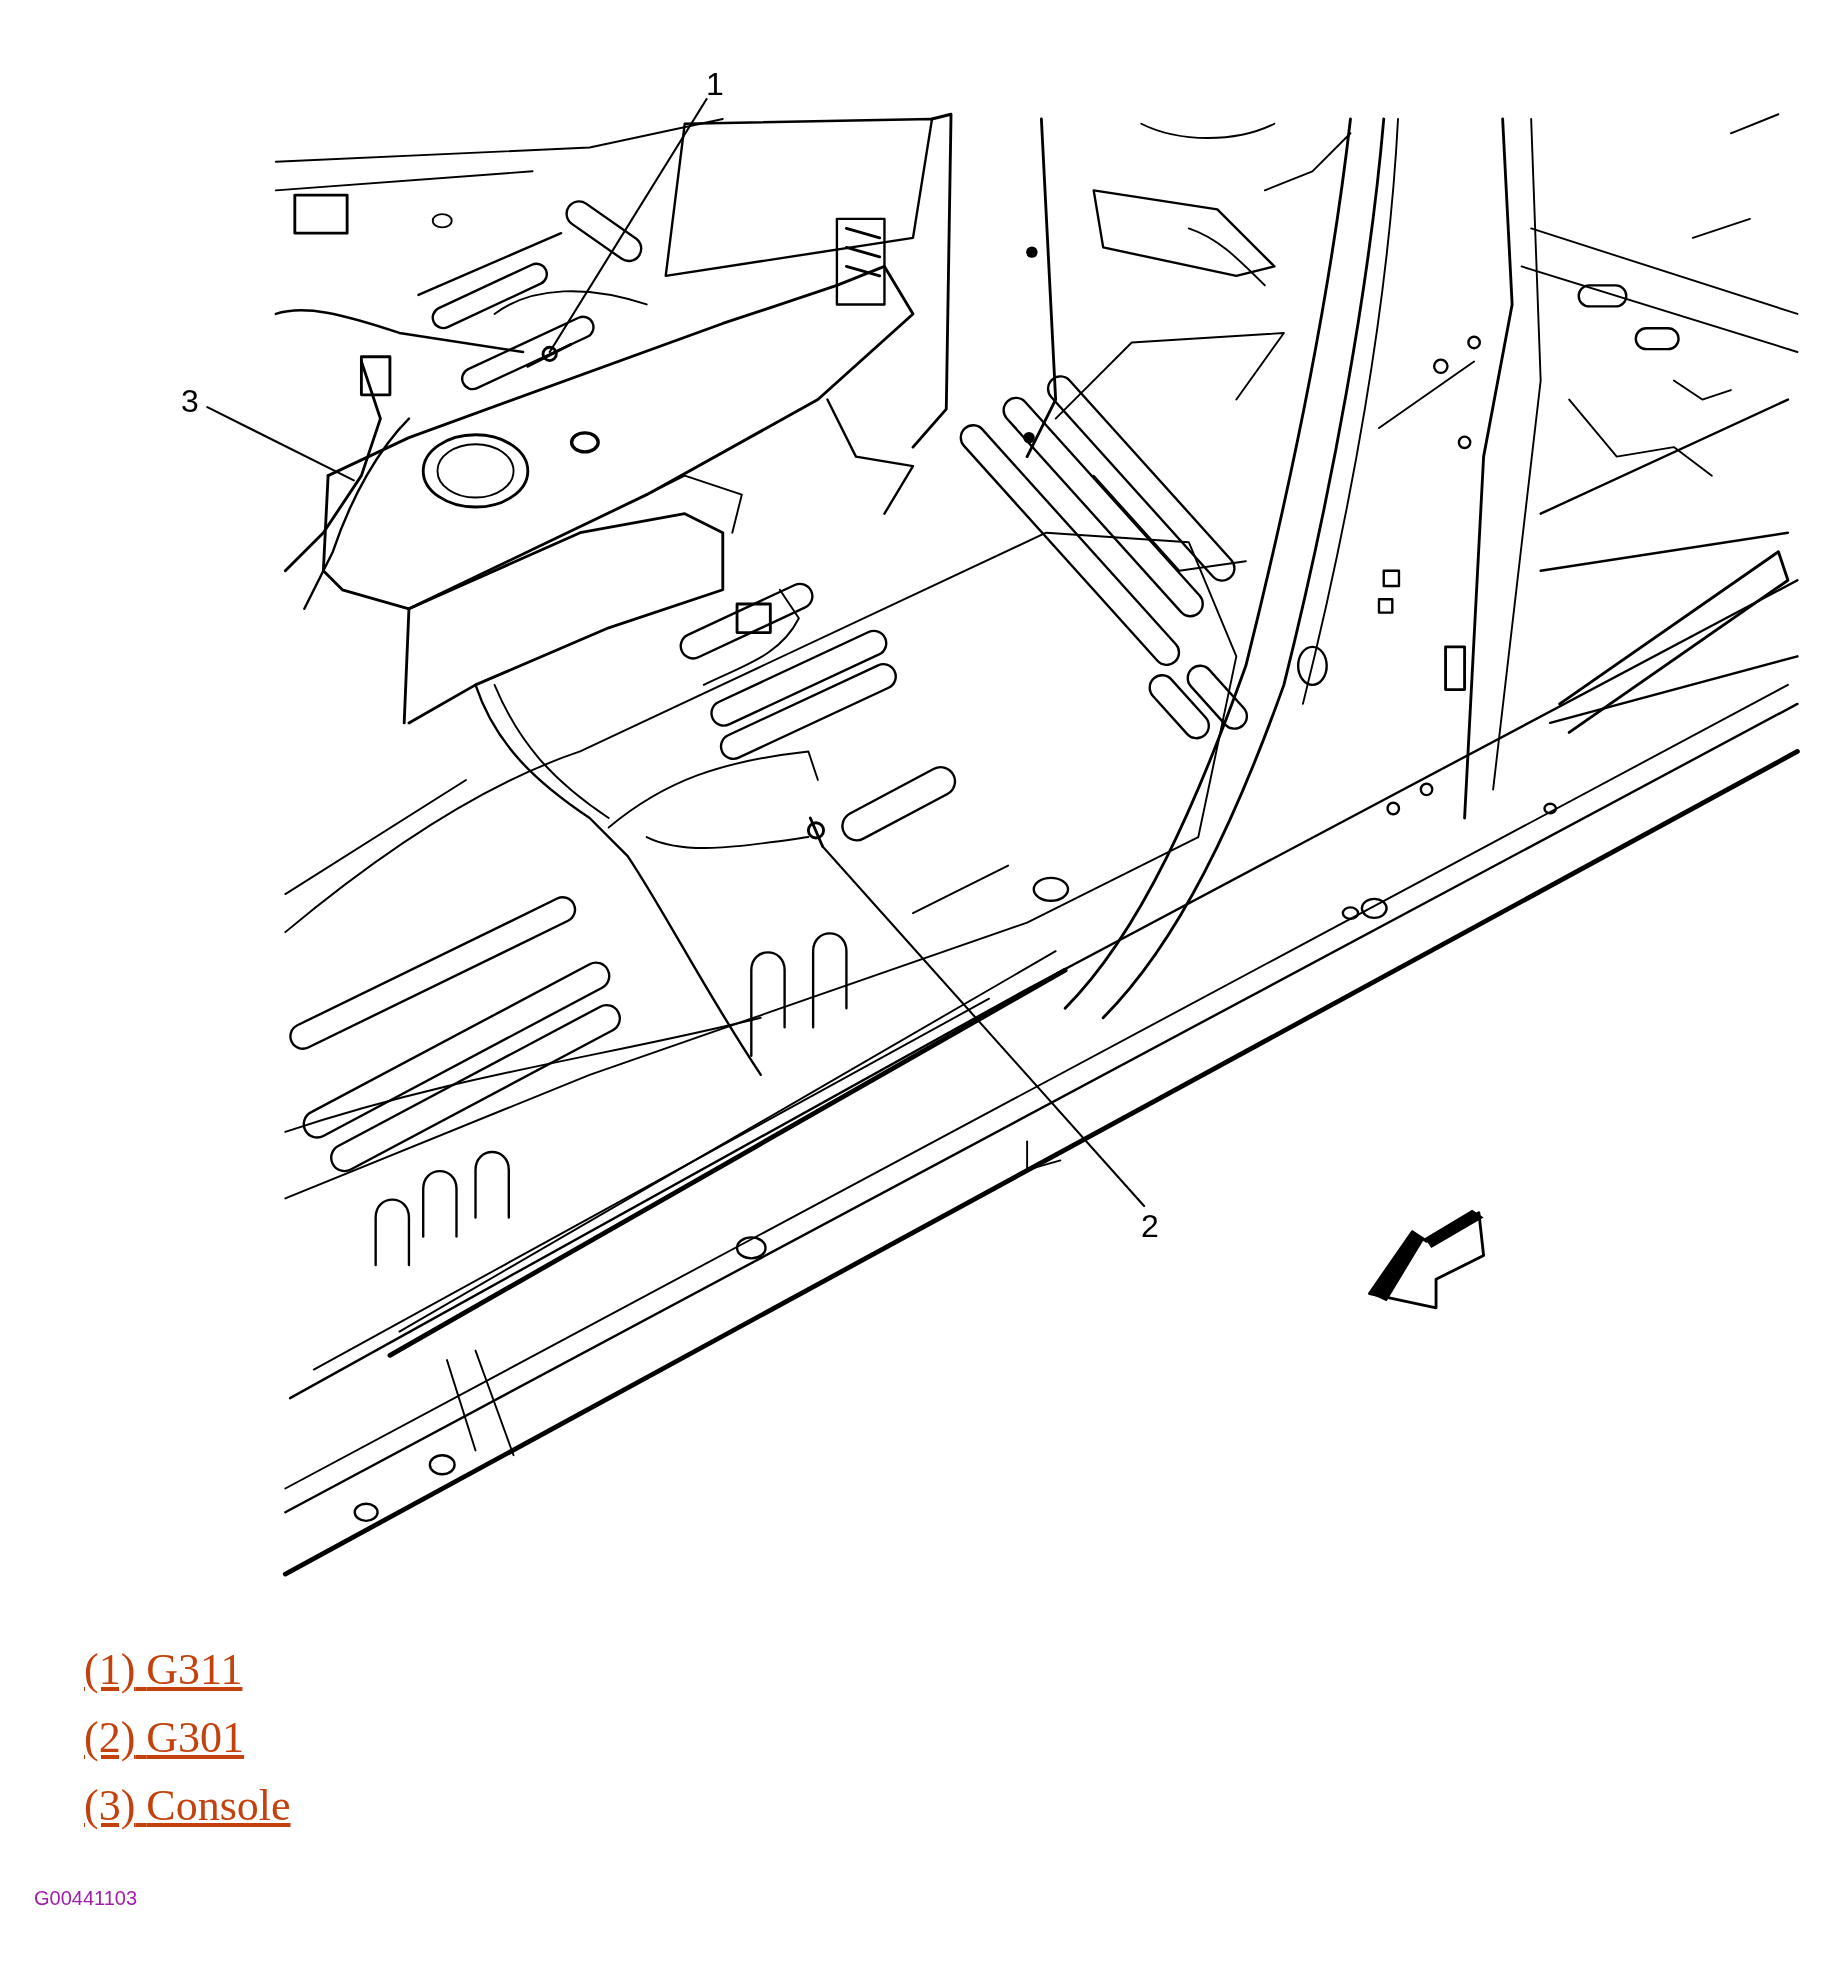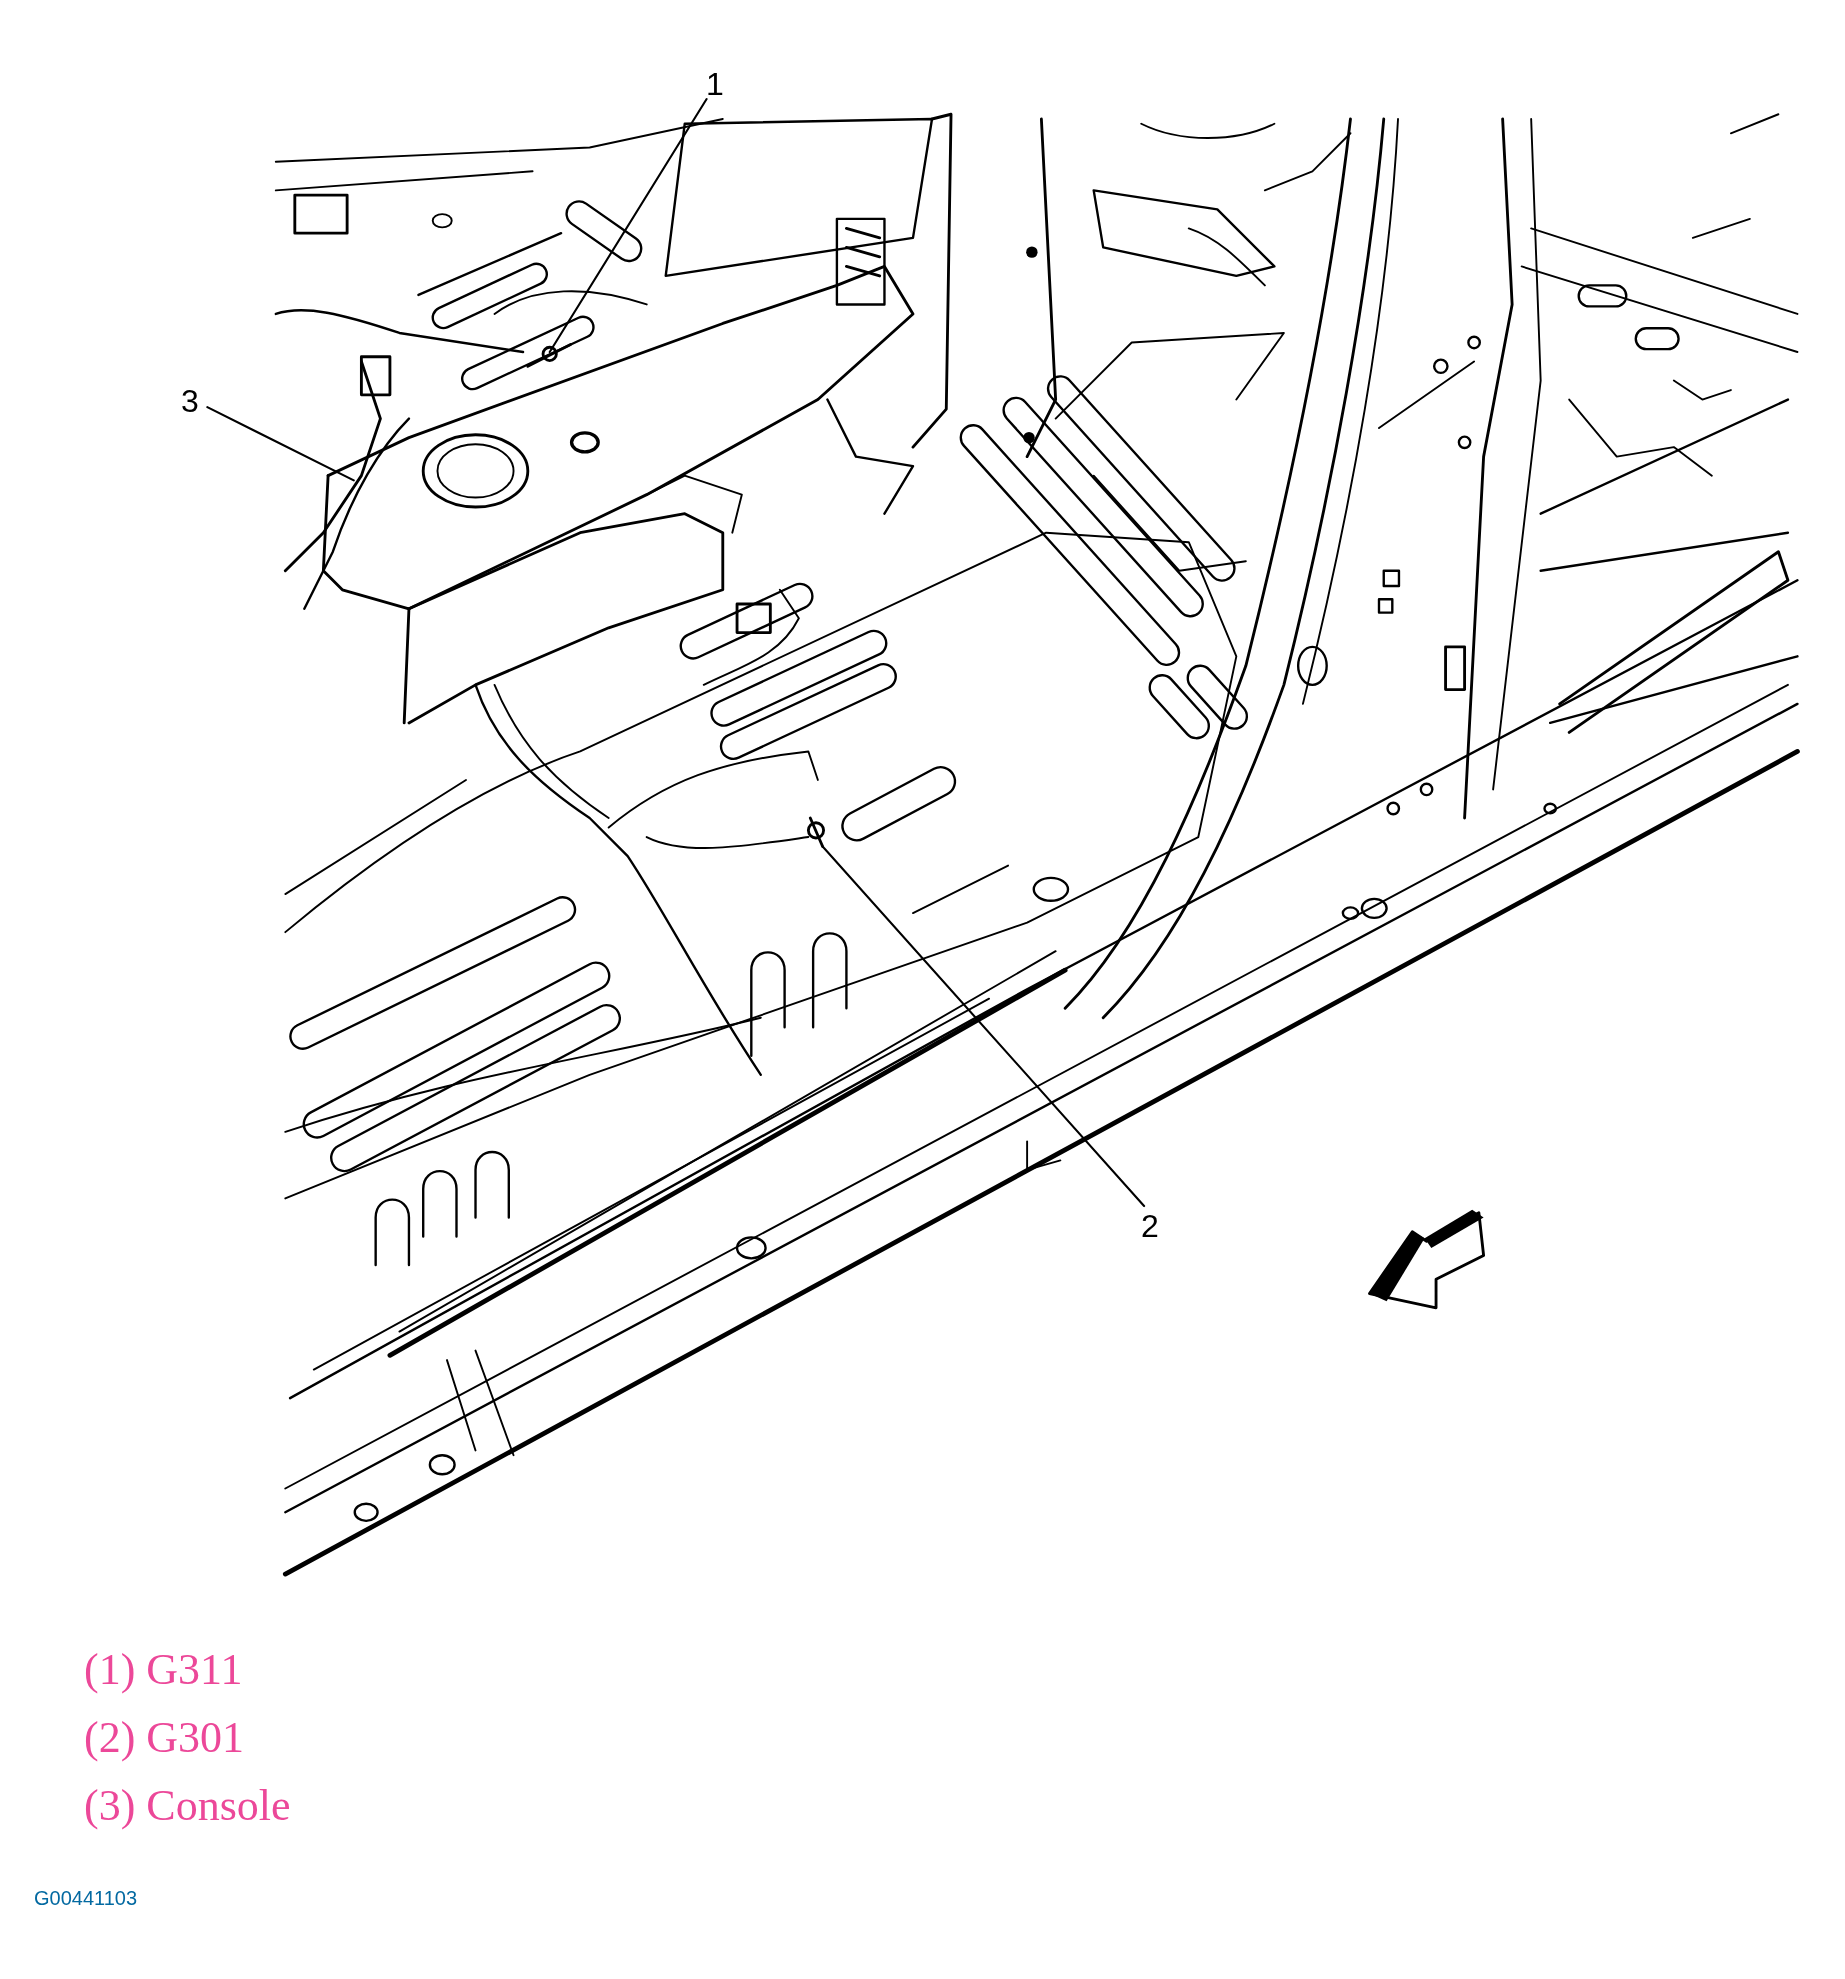--- a/index.html
+++ b/index.html
@@ -1,21 +1,21 @@
 <!DOCTYPE html>
 <html style="font-size:15px"><head>
 <meta charset="utf-8">
 <style>
   html, body { margin:0; padding:0; background:#ffffff; }
   body { width:1845px; height:1979px; position:relative; overflow:hidden; }
   .drawing { position:absolute; left:0; top:0; width:1845px; height:1617px; }
   .callout { position:absolute; font-family:"Liberation Sans", sans-serif; font-size:32px; color:#000; line-height:1; }
-  .legend { position:absolute; left:84px; top:1636px; font-family:"Liberation Serif", serif; font-size:44px; color:#ec4899; }
+  .legend { position:absolute; left:84px; top:1636px; font-family:"Liberation Serif", serif; font-size:44px; color:#c2410c;text-decoration:underline; }
   .legend-item { height:68px; line-height:68px; white-space:nowrap; }
-  .figure-id { position:absolute; left:34px; top:1887px; font-family:"Liberation Sans", sans-serif; font-size:20px; color:#0369a1; }
+  .figure-id { position:absolute; left:34px; top:1887px; font-family:"Liberation Sans", sans-serif; font-size:20px; color:#a21caf; }
 </style>
 </head>
 <body>
 
 <svg class="drawing" viewBox="0 0 1940 1700" xmlns="http://www.w3.org/2000/svg" fill="none" stroke="#000" stroke-linecap="round" stroke-linejoin="round">
 
   <g>
     <path d="M300 1655 L1890 790" stroke-width="5"></path>
     <path d="M300 1590 L1890 740" stroke-width="2.5"></path>
     <path d="M300 1565 L1880 720" stroke-width="2"></path>

